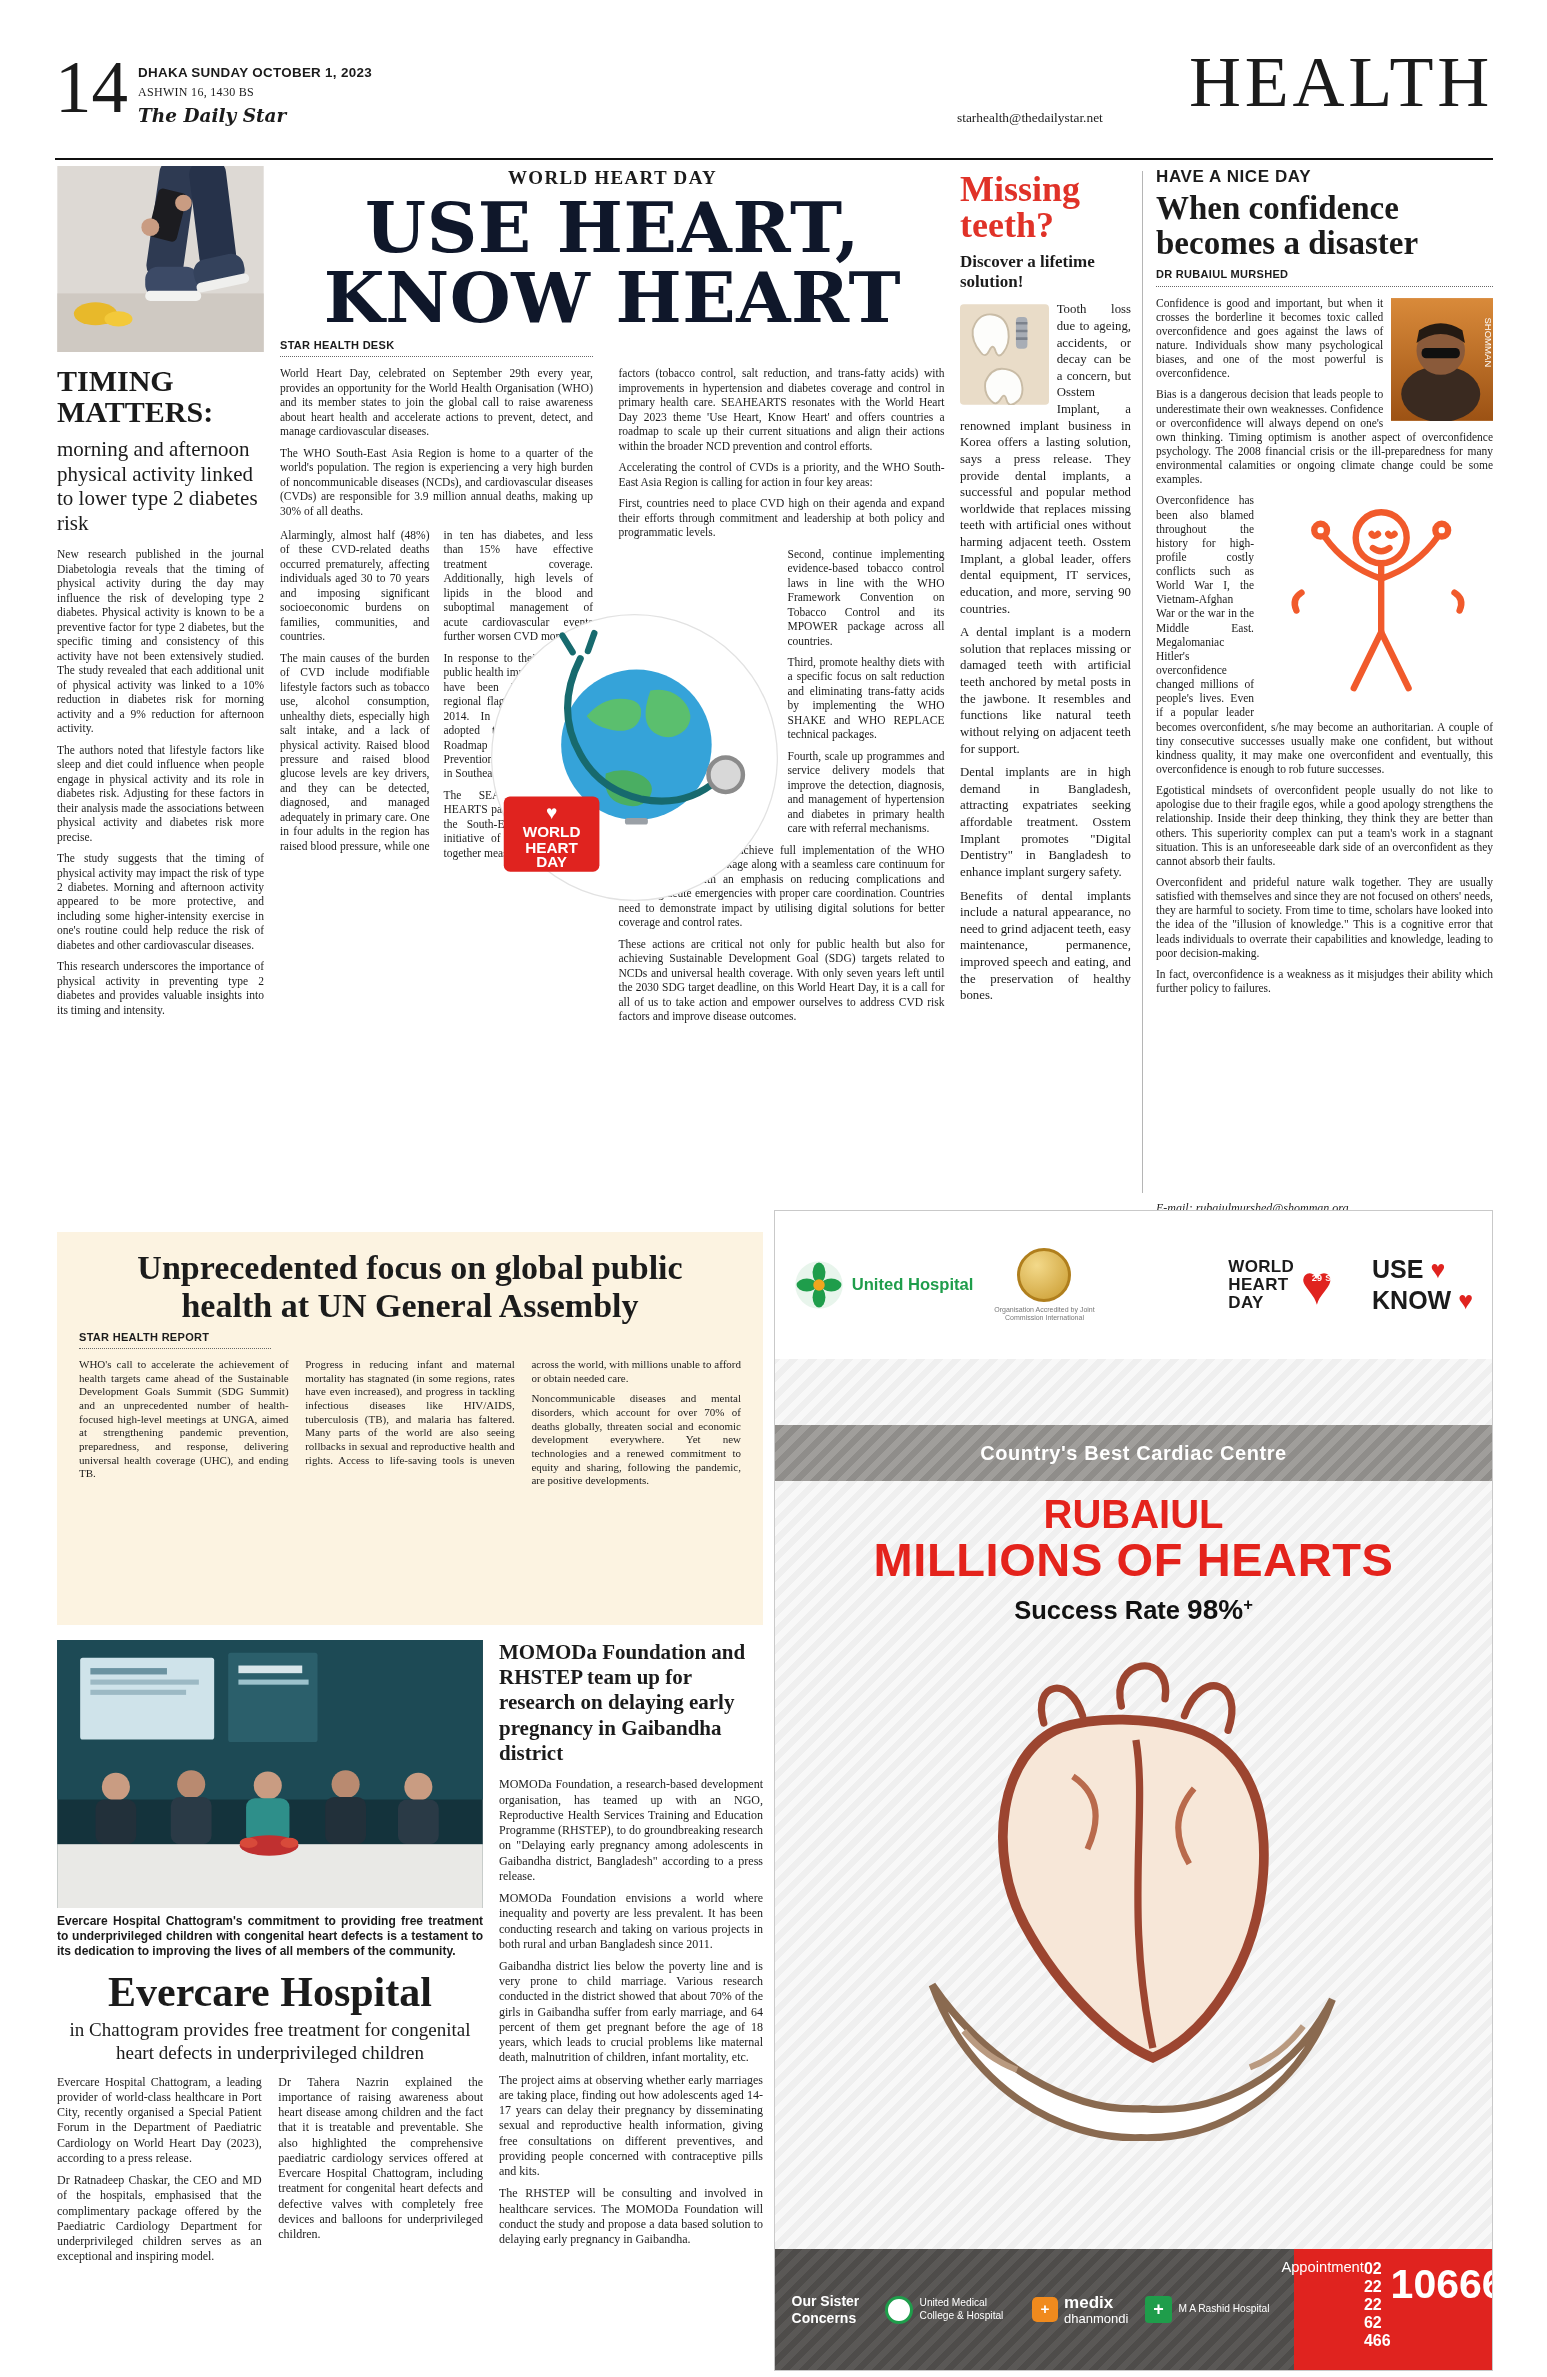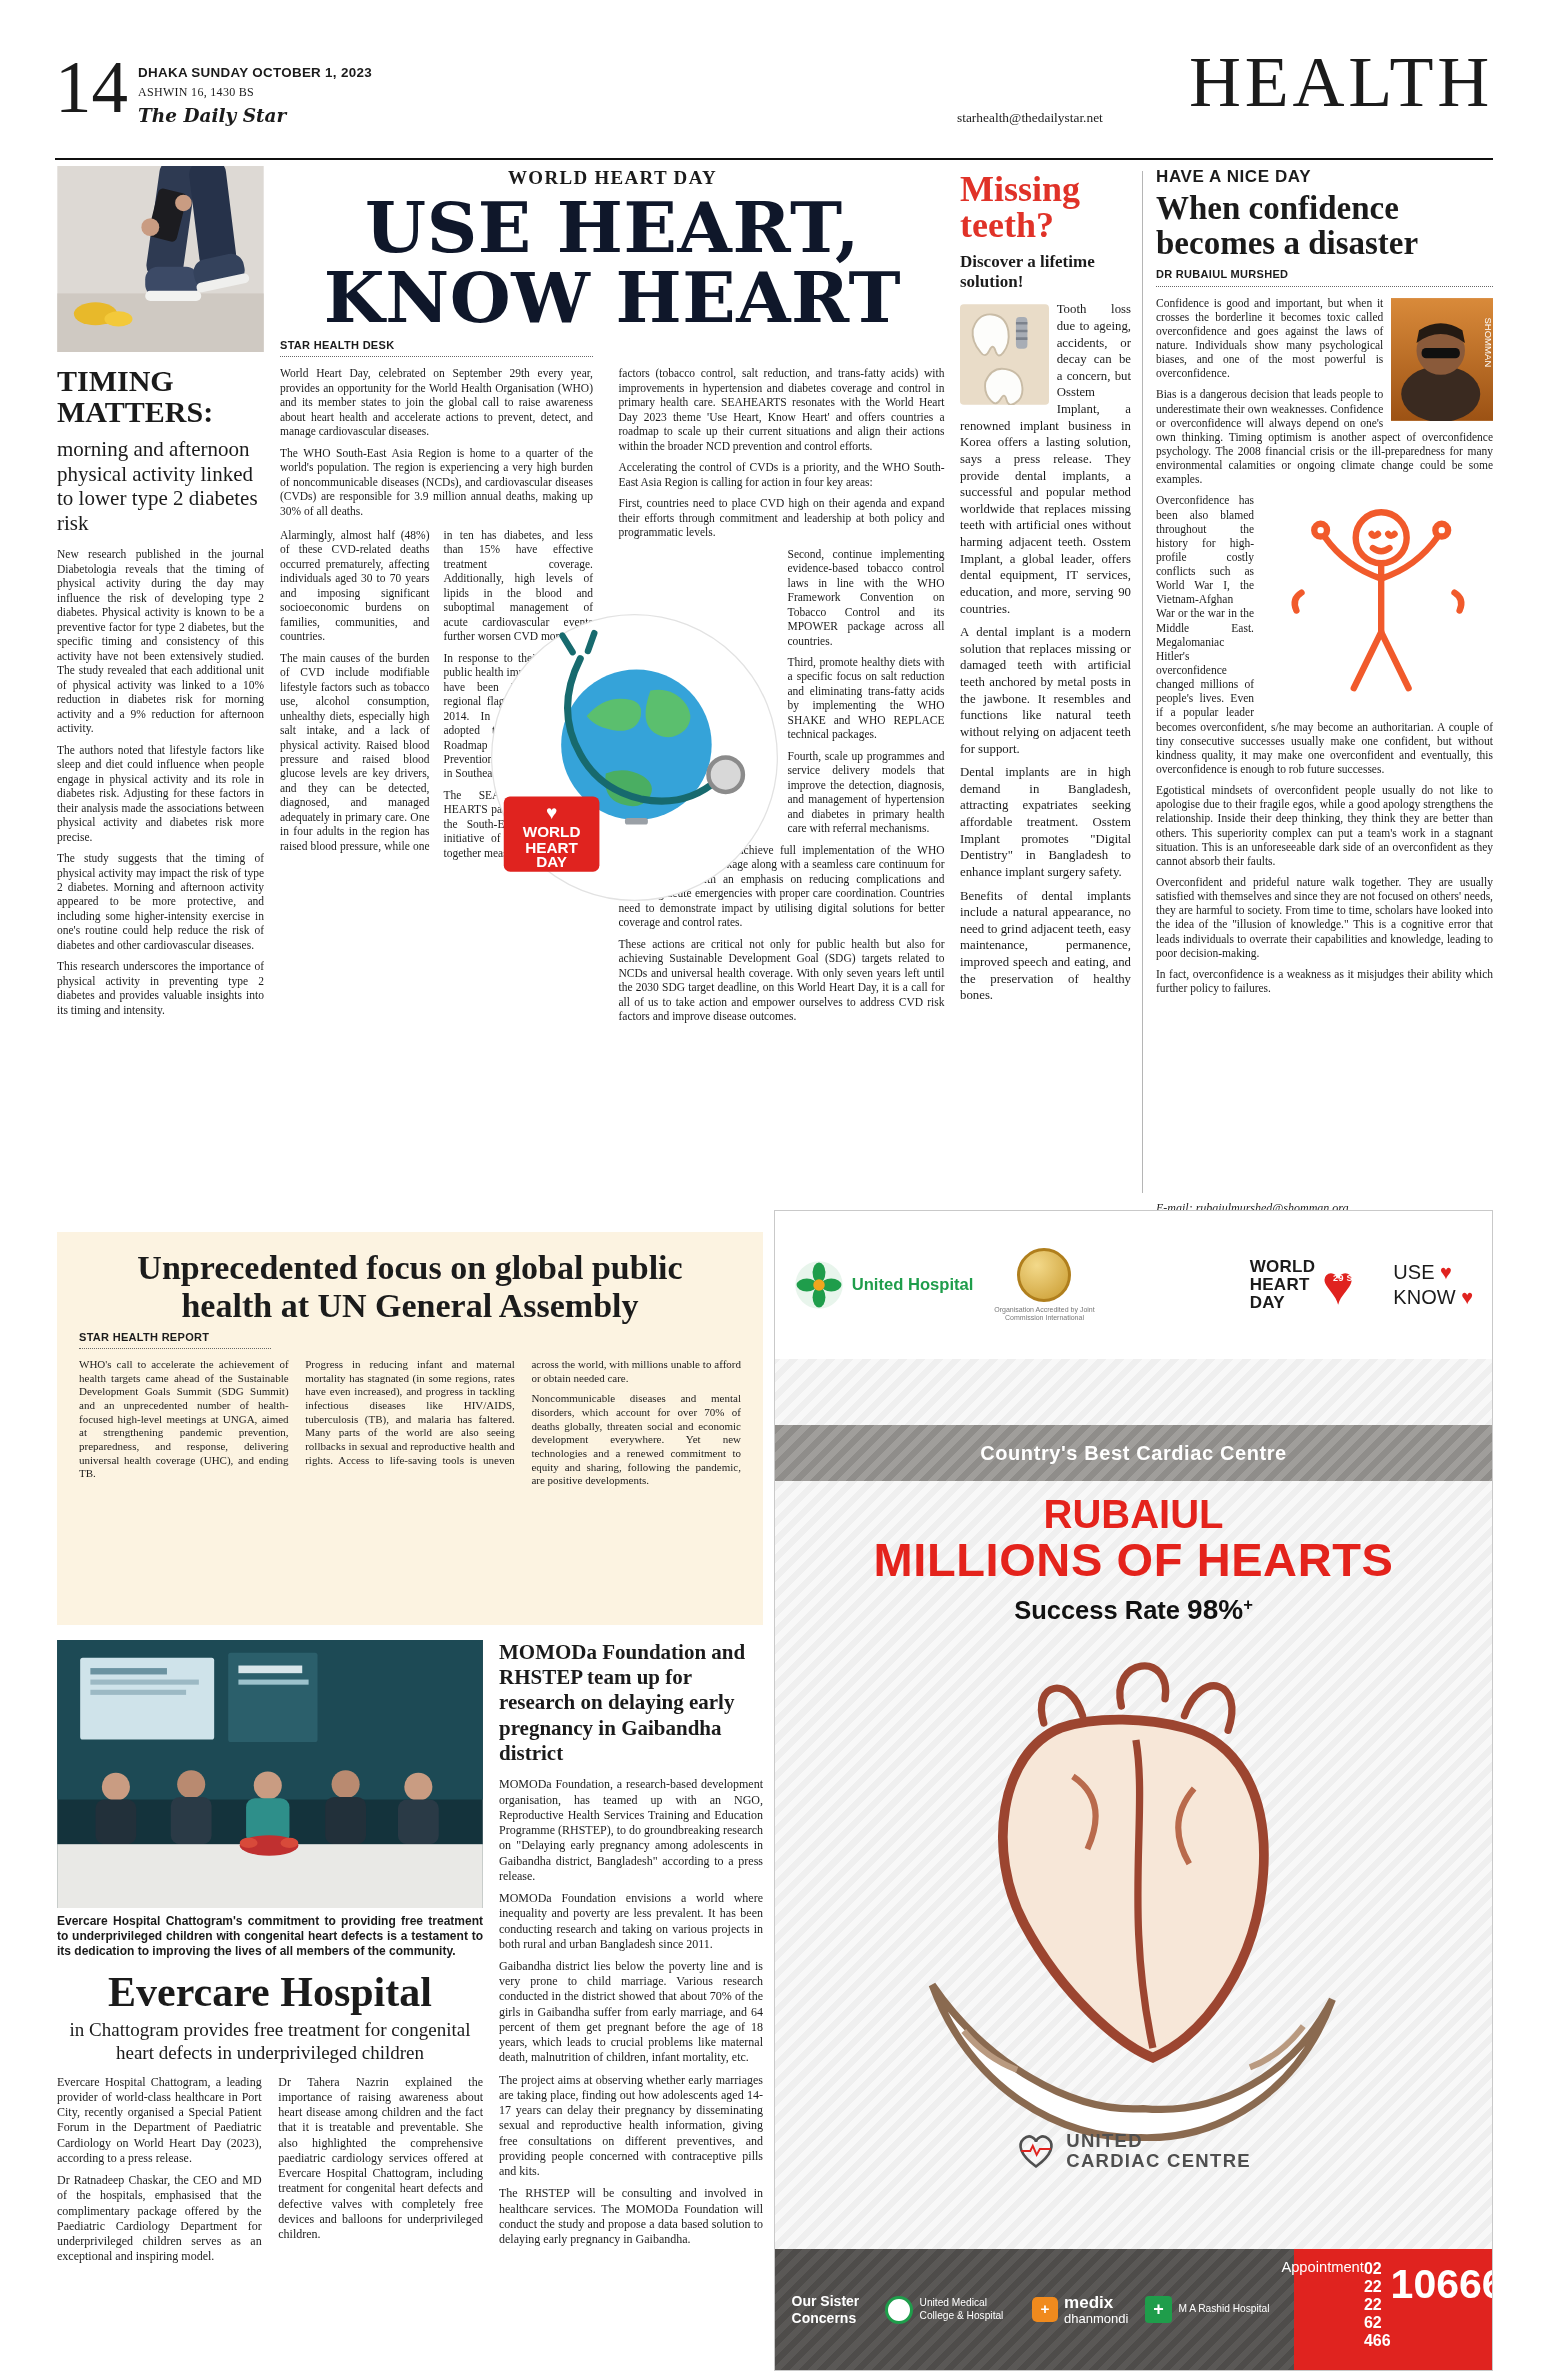--- a/index.html
+++ b/index.html
@@ -78,21 +78,21 @@
   .uh-name{color:#1f9d4b;font-weight:bold;font-size:16.6px;line-height:1.05}
   .seal-wrap{width:109px;text-align:center}
   .seal{width:54px;height:54px;border-radius:50%;background:radial-gradient(circle at 35% 30%,#f3d98a,#c99a2e);
         border:3.8px solid #b07f1d;margin:0 auto}
   .seal-cap{font-size:7px;color:#777;margin-top:3.8px;line-height:1.2}
   .ad-top-spacer{flex:1}
   .whdlogo{font-weight:800;font-size:17px;line-height:1.05;letter-spacing:0.3px;display:flex;align-items:center;gap:6.4px}
   .whdlogo .heartwrap{position:relative;width:55px;height:55px}
   .whdlogo .heartglyph{font-size:55px;line-height:55px;color:#e0231f}
   .whdlogo .sep{position:absolute;left:0;right:0;top:16.6px;text-align:center;color:#fff;font-size:9px;font-weight:bold}
-  .useknow{font-weight:400;font-size:20px;line-height:1.25}
+  .useknow{font-weight:700;font-size:25px;line-height:1.25}
   .useknow .hg{color:#e0231f}
   .ad-band{margin-top:66px;height:56px;display:flex;align-items:center;justify-content:center;
            background:repeating-linear-gradient(135deg,#8f8d8a 0 6.4px,#a09e9b 6.4px 12.8px);
            color:#fff;font-weight:bold;font-size:20px;letter-spacing:0.6px}
   .ad-saving{text-align:center;color:#e4231c;font-weight:800;margin-top:11.5px}
   .ad-s1{font-size:40px;line-height:1.05}
   .ad-s2{font-size:47px;line-height:1.05;letter-spacing:0.6px}
   .ad-success{text-align:center;font-size:25.5px;color:#111;margin-top:10.2px;font-weight:600}
   .ad-success b{font-weight:800;font-size:28px}
   .ad-success sup{font-size:16.6px;font-weight:800}
@@ -402,30 +402,20 @@
         <path d="M158 70 C148 36 116 42 126 76"></path>
         <path d="M242 70 C256 30 292 42 278 82"></path>
       </g>
       <path d="M140 80 C90 100 78 182 110 242 C142 302 190 342 216 352 C262 332 302 272 307 200 C312 130 282 90 242 80 C212 72 170 70 140 80 Z" fill="#f7e7d8" stroke="#9c4530" stroke-width="8"></path>
       <path d="M202 90 C212 150 192 232 216 344" stroke="#9c4530" fill="none" stroke-width="6"></path>
       <path d="M150 120 q30 20 12 60 M250 130 q-24 28 -4 62" stroke="#b96a4c" fill="none" stroke-width="5"></path>
       <path d="M34 292 C78 356 148 398 208 394 C270 400 332 366 364 304 C336 380 272 420 206 418 C140 420 66 378 34 292 Z" fill="#ffffff" stroke="#8a6a50" stroke-width="6"></path>
       <path d="M60 330 q18 22 44 32 M340 326 q-18 24 -44 34" stroke="#b99a80" fill="none" stroke-width="5"></path>
     </svg>
 
-    <div class="ucc">
-      <svg width="40" height="36" viewBox="0 0 62 56">
-        <path d="M31 52 C6 34 2 18 12 9 C22 0 31 10 31 14 C31 10 40 0 50 9 C60 18 56 34 31 52 Z" fill="none" stroke="#4f4f4f" stroke-width="4"></path>
-        <path d="M8 28 h14 l4 -8 6 14 5 -9 h17" fill="none" stroke="#e0231f" stroke-width="3"></path>
-      </svg>
-      <div class="ucc-name">
-        <div>UNITED</div>
-        <div>CARDIAC CENTRE</div>
-      </div>
-    </div>
 
     <div class="ad-strip">
       <div class="sisters">
         <div class="sis-label">Our Sister Concerns</div>
         <div class="sis">
           <div class="icon-circ"></div>
           <div class="nm">United Medical College &amp; Hospital</div>
         </div>
         <div class="sis">
           <div class="icon-sq">+</div>

